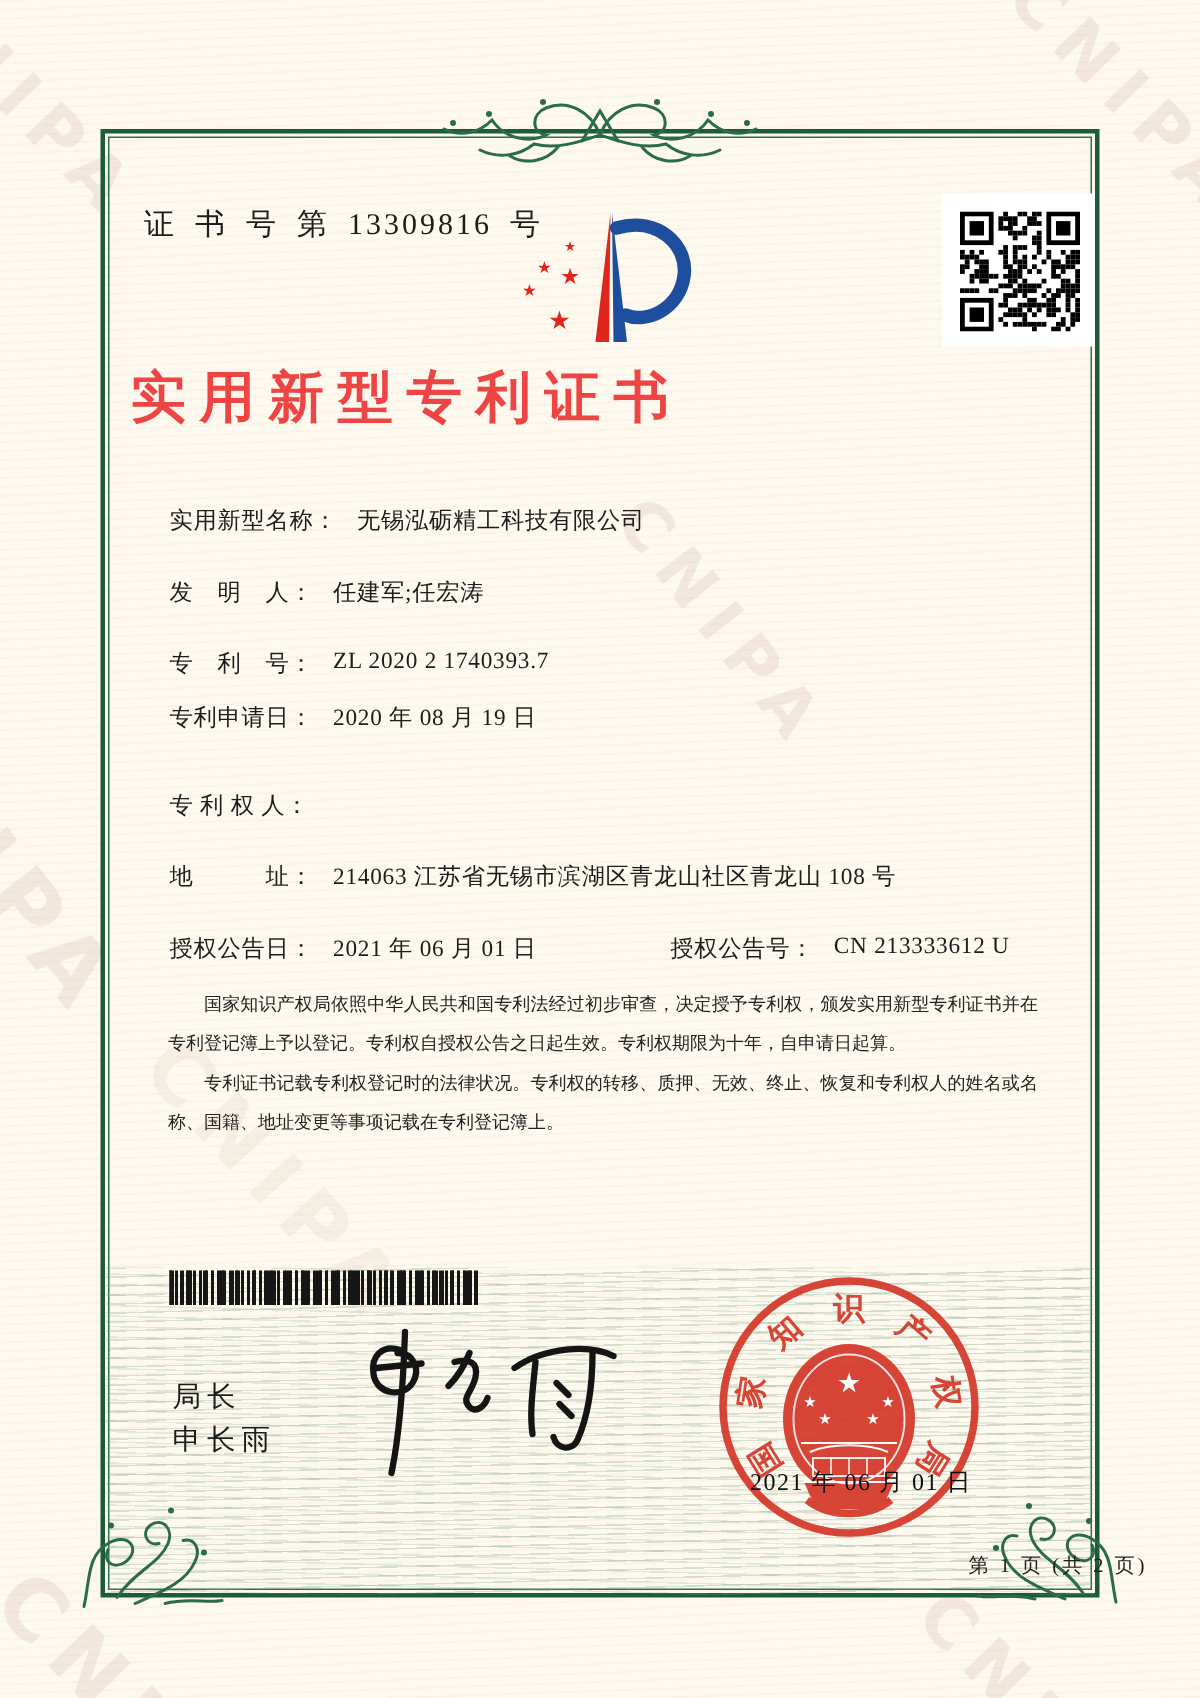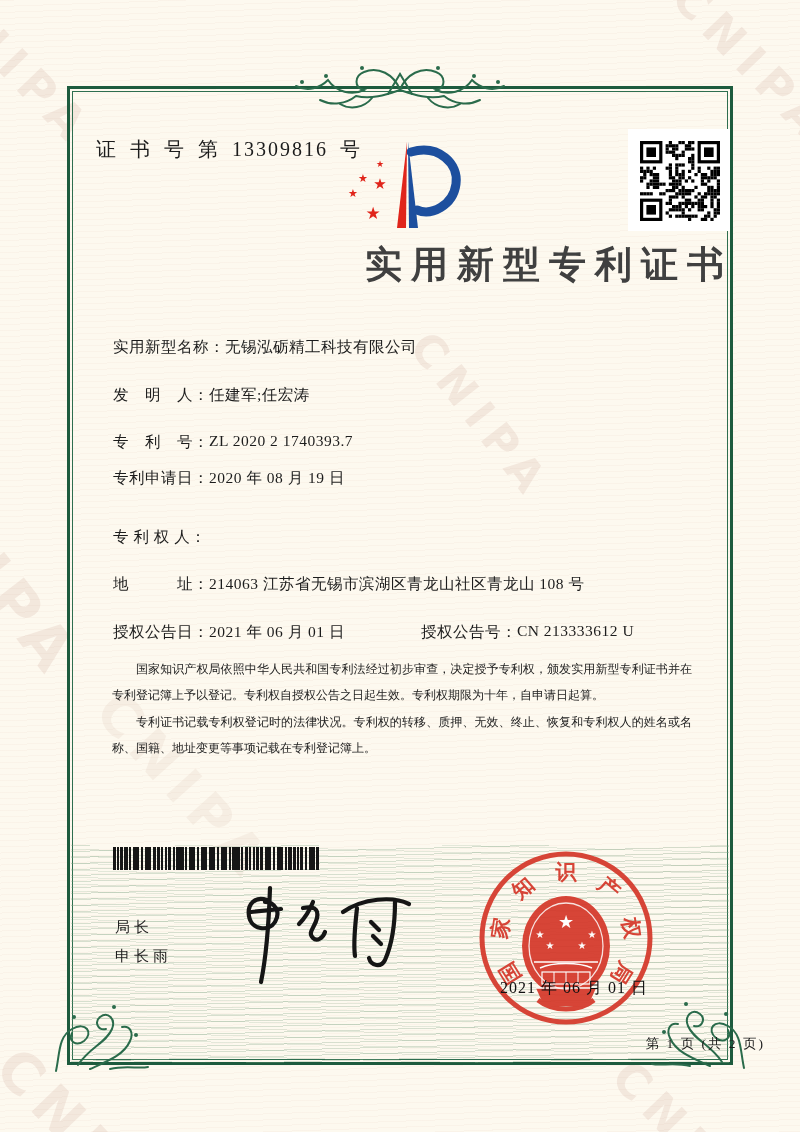--- a/index.html
+++ b/index.html
@@ -34,45 +34,45 @@
   .ornament{position:absolute;z-index:3;}
   .ornament path{stroke:#2a6b4b;stroke-width:2;fill:none;stroke-linecap:round;}
   .ornament circle{fill:#2a6b4b;}
 
   .cert-no{position:absolute;left:96px;top:136px;font-size:20px;letter-spacing:2px;word-spacing:5px;z-index:4;}
   .logo{position:absolute;left:335px;top:136px;z-index:4;}
   .qr-patch{position:absolute;left:628px;top:129px;width:102px;height:102px;background:#fff;z-index:3;}
   .qr{position:absolute;left:640px;top:141px;z-index:4;}
 
   .title{
-    position:absolute;left:67px;top:240px;width:666px;text-align:right;
-    font-size:37px;font-weight:bold;letter-spacing:9px;color:#404040;z-index:4;
+    position:absolute;left:67px;top:240px;width:666px;text-align:left;
+    font-size:37px;font-weight:bold;letter-spacing:9px;color:#ef4444;z-index:4;padding-left:20px;
   }
   .field-row{
     position:absolute;left:113px;width:600px;display:flex;align-items:flex-start;
-    font-size:15.5px;letter-spacing:.5px;z-index:4;white-space:pre;
+    font-size:15.5px;letter-spacing:.5px;z-index:4;white-space:pre;gap:13px;
   }
   .field-label{white-space:pre;}
   .field-value{white-space:pre;}
   .grant-pair{margin-left:76px;text-align:right;}
 
   .paras{
     position:absolute;left:112px;top:656px;width:580px;z-index:4;
     font-size:12px;line-height:26.4px;text-align:justify;color:#222;
   }
   .paras p{margin:0;text-indent:2em;}
 
   .barcode{
     position:absolute;left:113px;top:847px;width:207px;height:23px;z-index:4;
     background:
       repeating-linear-gradient(90deg,#161616 0 2px,transparent 2px 4px),
       repeating-linear-gradient(90deg,#161616 0 1px,transparent 1px 7px),
       repeating-linear-gradient(90deg,#161616 0 3px,transparent 3px 11px);
   }
-  .signer{position:absolute;left:115px;z-index:4;font-size:15px;letter-spacing:4px;}
+  .signer{position:absolute;left:115px;z-index:4;font-size:19px;letter-spacing:4px;}
   .signature{position:absolute;left:225px;top:878px;z-index:5;}
   .signature path{stroke:#151515;stroke-width:4.2;fill:none;stroke-linecap:round;stroke-linejoin:round;}
 
   .seal{position:absolute;left:478px;top:850px;z-index:4;opacity:.93;}
   .seal-ring{fill:none;stroke:#d5382a;stroke-width:5;}
   .seal text{font-family:"Liberation Serif","DejaVu Serif",serif;}
   #seal-chars text{font-size:21px;font-weight:bold;fill:#d5382a;text-anchor:middle;}
   .seal-date{
     position:absolute;left:500px;top:978px;width:150px;z-index:6;
     font-size:16px;letter-spacing:1px;color:#111;white-space:pre;

